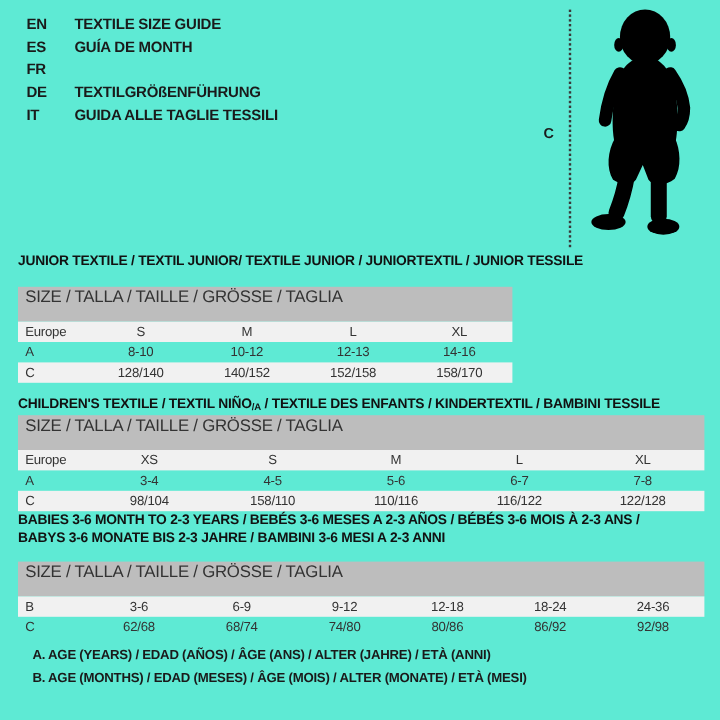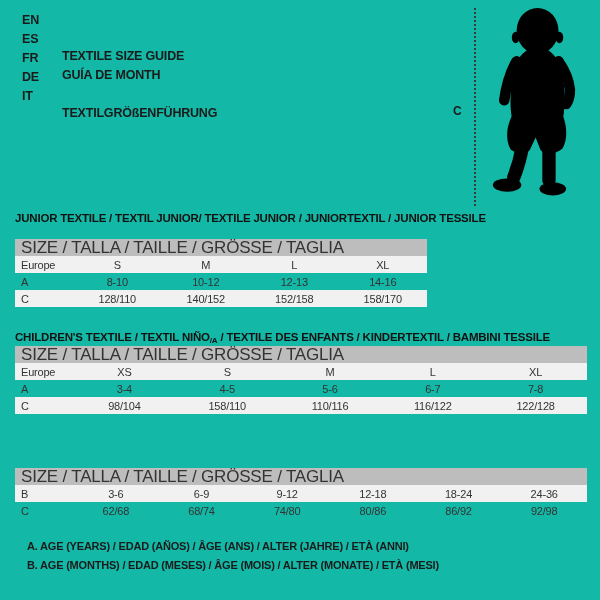--- a/index.html
+++ b/index.html
@@ -1,39 +1,39 @@
 <!DOCTYPE html>
 <html><head>
 <meta charset="utf-8">
 <style>
   html,body{margin:0;padding:0;background:#ffffff;}
   .page{
-    position:relative;width:600px;height:600px;background:#14b8a6;overflow:hidden;
+    position:relative;width:600px;height:600px;background:#5eead4;overflow:hidden;
     font-family:"Liberation Sans", sans-serif;color:#1a1a1a;letter-spacing:-0.2px;
   }
   
   .lang-header{position:absolute;top:11px;left:22px;}
   .lang-row{display:flex;height:19px;line-height:19px;font-size:12.5px;font-weight:bold;}
   .lang-code{width:40px;flex:0 0 40px;}
-  .lang-title{white-space:nowrap;margin-top:36px;}
+  .lang-title{white-space:nowrap;}
   
   .figure{position:absolute;left:448px;top:4px;width:150px;height:206px;}
   .measure-line{position:absolute;left:26px;top:4px;height:198px;border-left:2px dotted #3a3a3a;}
   .measure-label{position:absolute;left:5px;top:100px;font-size:12px;font-weight:bold;}
   .figure svg{position:absolute;left:38px;top:2px;}
   
   .tbl-title{position:absolute;left:15px;font-size:11.5px;font-weight:bold;white-space:nowrap;color:#111;}
   .tbl-title .subsc{font-size:8px;vertical-align:-2px;}
   .tbl-title.twolines{line-height:15px;white-space:normal;width:575px;}
   
   .tbl{position:absolute;left:15px;}
   .tbl.narrow{width:412px;}
   .tbl.wide{width:572px;}
-  .size-bar{height:17px;line-height:17px;background:#bdbdbd;color:#333;
-    font-size:17px;padding-left:6px;}
+  .size-bar{height:29px;line-height:17px;background:#bdbdbd;color:#333;
+    font-size:14px;padding-left:6px;}
   .trow{display:grid;height:17px;align-items:center;font-size:11px;color:#333;}
   .t1 .trow{grid-template-columns:58px repeat(4,1fr);}
   .t2 .trow{grid-template-columns:58px repeat(5,1fr);}
   .t3 .trow{grid-template-columns:58px repeat(6,1fr);}
   .trow:nth-child(even){background:#f1f1f1;}
   .cell{text-align:center;}
   .cell.label{text-align:left;padding-left:6px;}
   
   .footnotes{position:absolute;left:27px;top:537px;}
   .footnote{height:19px;line-height:19px;font-size:11px;font-weight:bold;white-space:nowrap;}
@@ -54,20 +54,21 @@
     </div>
     <div class="lang-row">
       <span class="lang-code">FR</span>
     </div>
     <div class="lang-row">
       <span class="lang-code">DE</span>
       <span class="lang-title">TEXTILGRÖßENFÜHRUNG</span>
     </div>
     <div class="lang-row">
       <span class="lang-code">IT</span>
+      <span class="lang-title">GUIDA ALLE TAGLIE TESSILI</span>
     </div>
   </div>
 
   <div class="figure">
     <span class="measure-label">C</span>
     <div class="measure-line"></div>
     <svg width="105" height="200" viewBox="0 0 110 210">
       <g fill="#000000" stroke="none">
         <ellipse cx="54" cy="26" rx="22" ry="24"></ellipse>
         <ellipse cx="31" cy="33" rx="4" ry="6"></ellipse>
@@ -96,21 +97,21 @@
     </div>
     <div class="trow">
       <div class="cell label">A</div>
       <div class="cell">8-10</div>
       <div class="cell">10-12</div>
       <div class="cell">12-13</div>
       <div class="cell">14-16</div>
     </div>
     <div class="trow">
       <div class="cell label">C</div>
-      <div class="cell">128/110</div>
+      <div class="cell">128/140</div>
       <div class="cell">140/152</div>
       <div class="cell">152/158</div>
       <div class="cell">158/170</div>
     </div>
   </div>
 
   <div class="tbl-title" style="top:331px;">
     <span>CHILDREN'S TEXTILE / TEXTIL NIÑO</span><span class="subsc">/A</span><span> / TEXTILE DES ENFANTS / KINDERTEXTIL / BAMBINI TESSILE</span>
   </div>
   <div class="tbl wide t2" style="top:346px;">
@@ -134,20 +135,24 @@
     <div class="trow">
       <div class="cell label">C</div>
       <div class="cell">98/104</div>
       <div class="cell">158/110</div>
       <div class="cell">110/116</div>
       <div class="cell">116/122</div>
       <div class="cell">122/128</div>
     </div>
   </div>
 
+  <div class="tbl-title twolines" style="top:427px;">
+    <span>BABIES 3-6 MONTH TO 2-3 YEARS / BEBÉS 3-6 MESES A 2-3 AÑOS / BÉBÉS 3-6 MOIS À 2-3 ANS /</span><br>
+    <span>BABYS 3-6 MONATE BIS 2-3 JAHRE / BAMBINI 3-6 MESI A 2-3 ANNI</span>
+  </div>
   <div class="tbl wide t3" style="top:468px;">
     <div class="size-bar">SIZE / TALLA / TAILLE / GRÖSSE / TAGLIA</div>
     <div class="trow">
       <div class="cell label">B</div>
       <div class="cell">3-6</div>
       <div class="cell">6-9</div>
       <div class="cell">9-12</div>
       <div class="cell">12-18</div>
       <div class="cell">18-24</div>
       <div class="cell">24-36</div>

